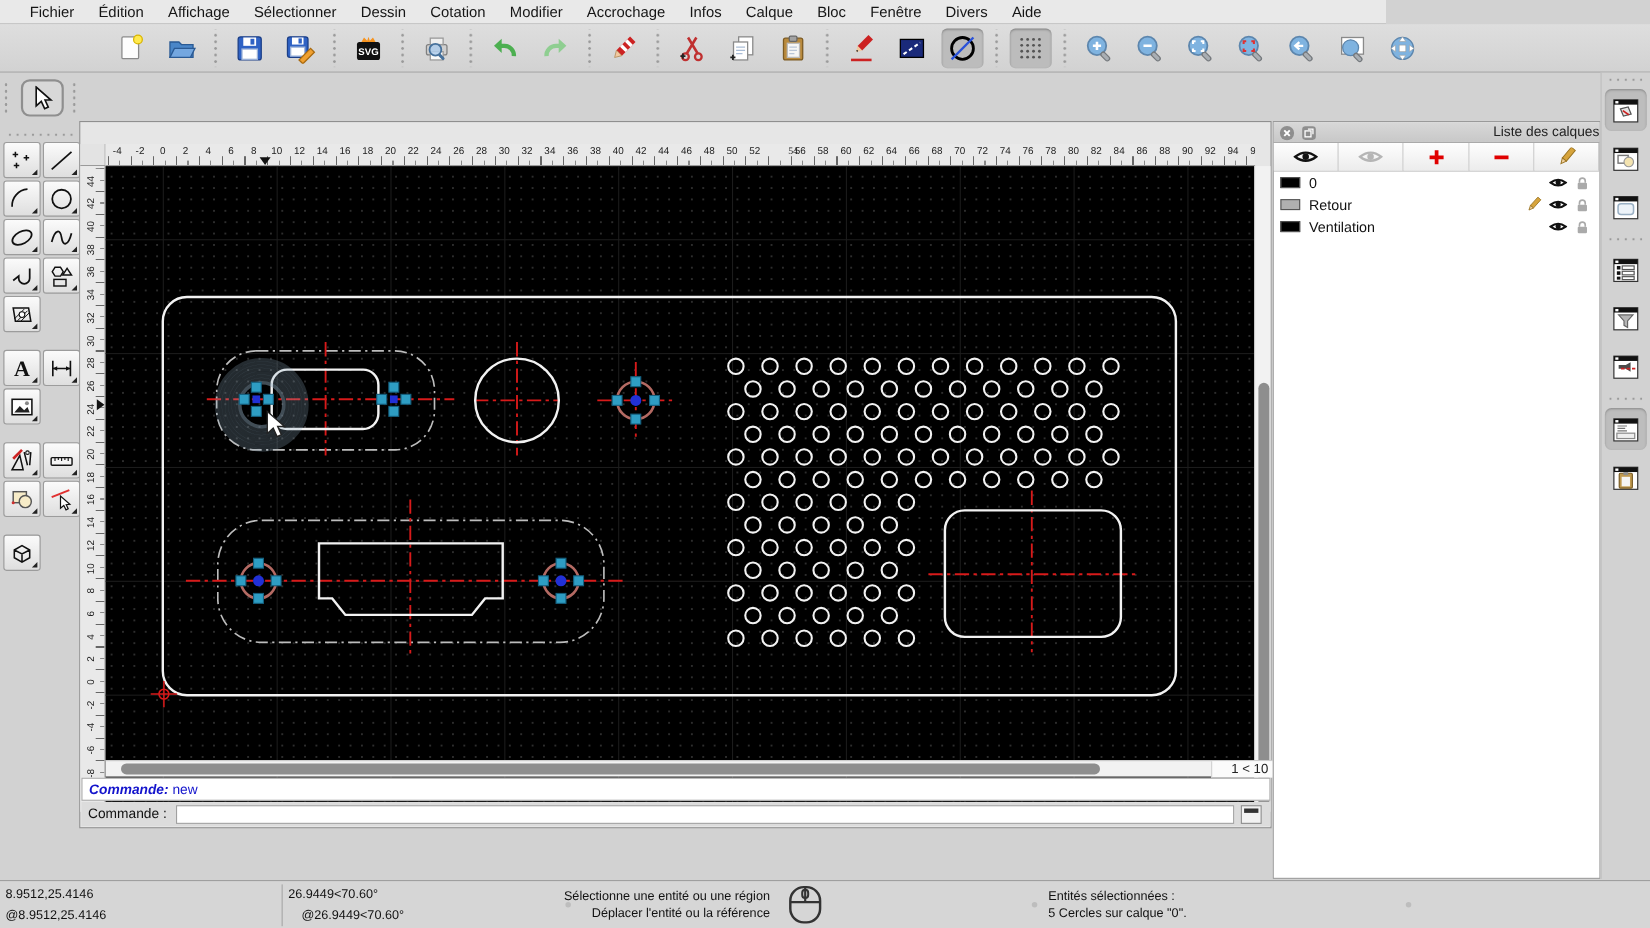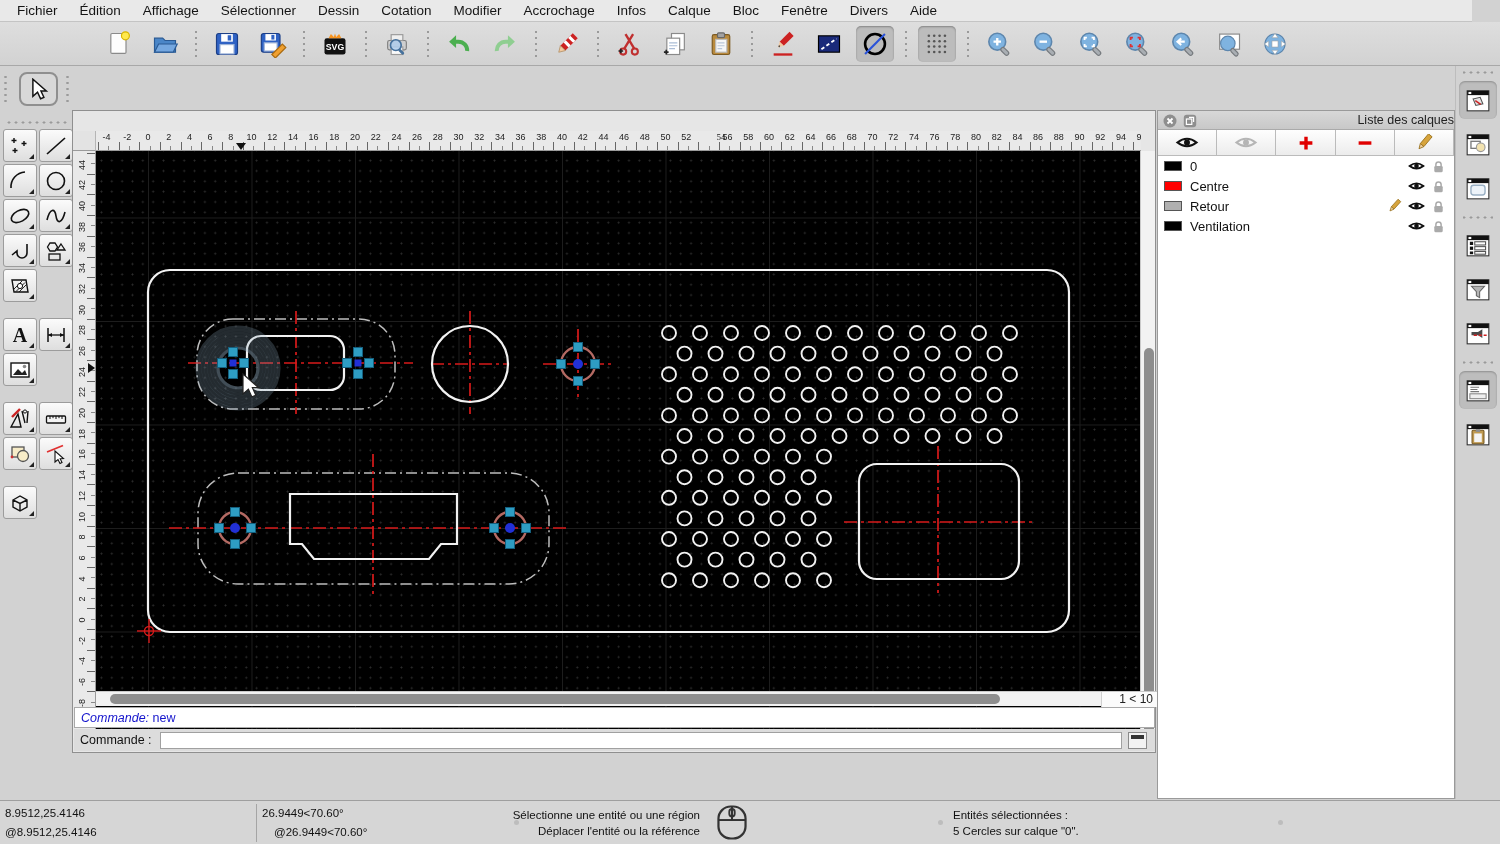--- a/index.html
+++ b/index.html
@@ -1,21 +1,21 @@
 <!DOCTYPE html>
 <html><head>
 <meta charset="utf-8">
 <style>
   * { margin:0; padding:0; box-sizing:border-box; }
   html,body { width:1500px; height:844px; overflow:hidden; }
   body { font-family:"Liberation Sans", sans-serif; background:#d2d2d2; position:relative; color:#111; }
 
   
-  #menubar { position:absolute; left:0; top:0; width:1472px; height:22px; background:#e9e9e9;
-             border-bottom:1px solid #c4c4c4; display:flex; align-items:center; padding-left:6px; }
+  #menubar { position:absolute; left:0; top:0; width:1260px; height:22px; background:#e9e9e9;
+             border-bottom:1px solid #c4c4c4; display:flex; align-items:center; padding-left:16px; }
   #menubar .mi { font-size:13.5px; color:#151515; padding:0 11px; white-space:nowrap; }
 
   
   #toolbar { position:absolute; left:0; top:22px; width:1500px; height:44px;
              background:linear-gradient(#dedede,#d2d2d2); border-bottom:1px solid #a8a8a8;
              display:flex; align-items:center; padding-left:96px; }
   .tbgroup { display:flex; align-items:center; }
   .tbsep { width:8px; height:34px; margin:0 4px; background-image:radial-gradient(circle,#9a9a9a 1px,transparent 1.4px);
            background-size:8px 6px; background-position:center; background-repeat:repeat-y; }
   .tbbtn { width:38px; height:36px; display:flex; align-items:center; justify-content:center; border-radius:5px; margin:0 4px; }
@@ -78,21 +78,21 @@
   
   #vscroll { position:absolute; right:0; top:40px; width:15px; height:587px; background:#f2f2f2; border-left:1px solid #c9c9c9; }
   #vthumb { position:absolute; left:2.5px; top:197px; width:10px; height:388px; background:#8e8e8e; border-radius:5px; }
   #hscrollrow { position:absolute; left:23px; bottom:46px; width:1061px; height:15px; background:#f2f2f2; border-top:1px solid #c9c9c9; }
   #hthumb { position:absolute; left:14px; top:2px; width:890px; height:10px; background:#8e8e8e; border-radius:5px; }
   #zoomind { position:absolute; right:0; top:0; width:56px; height:15px; background:#fbfbfb; font-size:12px;
              color:#222; text-align:right; padding-right:4px; line-height:14px; border-left:1px solid #d0d0d0;padding-left:13px;}
   
   #cmdhist { position:absolute; left:1px; bottom:24px; width:1081px; height:21px; background:#fff; border:1px solid #a9a9a9;
              font-size:12.5px; color:#1414cc; padding:3px 0 0 6px; }
-  #cmdhist .pfx { font-style:italic; }
+  #cmdhist .pfx { font-style:italic;font-weight:bold; }
   #cmdrow { position:absolute; left:1px; bottom:1px; width:1081px; height:22px; background:#dcdcdc; display:flex; align-items:center; }
   #cmdrow label { font-size:12.5px; color:#111; margin-left:6px; white-space:nowrap; }
   #cmdinput { flex:1; height:17px; margin:0 6px 0 8px; border:1px solid #a0a0a0; background:#fff; font-size:12px; padding:0 3px; }
   #kbbtn { width:19px; height:17px; margin-right:8px; background:#f2f2f2; border:1px solid #8a8a8a; position:relative; }
   #kbbtn::after { content:""; position:absolute; left:2px; top:2px; right:2px; height:4px; background:#333; }
 
   
   #layerpanel { position:absolute; left:1157px; top:110px; width:298px; height:689px; background:#fff; border:1px solid #9a9a9a; }
   #lp-head { height:19px; background:linear-gradient(#d8d8d8,#c8c8c8); border-bottom:1px solid #aaa; position:relative;
              text-align:right; font-size:12.5px; color:#222; line-height:19px; }
@@ -864,33 +864,20 @@
   <svg viewBox="0 0 16 11" width="17" height="12">
           <path d="M1.5 5.5 Q8 0.5 14.5 5.5 Q8 10.5 1.5 5.5 Z" fill="none" stroke="#111" stroke-width="1.7"></path>
           <circle cx="8" cy="5.5" r="2.2" fill="#111"></circle>
         </svg>
   <svg viewBox="0 0 16 13" width="15" height="13" style="margin-right:8px">
           <rect x="3.5" y="6" width="9" height="6.5" rx="1.2" fill="#aaa"></rect>
           <path d="M5.2 6 V4.4 a2.8 2.8 0 0 1 5.6 0 V6" fill="none" stroke="#aaa" stroke-width="1.6"></path>
         </svg>
       </div>
       <div class="lprow">
-        <span class="sw" style="background:#ff0000"></span>
-  <span class="nm">Centre</span>
-
-  <svg viewBox="0 0 16 11" width="17" height="12">
-          <path d="M1.5 5.5 Q8 0.5 14.5 5.5 Q8 10.5 1.5 5.5 Z" fill="none" stroke="#111" stroke-width="1.7"></path>
-          <circle cx="8" cy="5.5" r="2.2" fill="#111"></circle>
-        </svg>
-  <svg viewBox="0 0 16 13" width="15" height="13" style="margin-right:8px">
-          <rect x="3.5" y="6" width="9" height="6.5" rx="1.2" fill="#aaa"></rect>
-          <path d="M5.2 6 V4.4 a2.8 2.8 0 0 1 5.6 0 V6" fill="none" stroke="#aaa" stroke-width="1.6"></path>
-        </svg>
-      </div>
-      <div class="lprow">
         <span class="sw" style="background:#b0b0b0"></span>
   <span class="nm">Retour</span>
   <svg viewBox="0 0 16 13" width="17" height="14">
           <g transform="rotate(42 8 7)">
             <rect x="6.6" y="-1" width="3.4" height="9.5" fill="#d7a43c" stroke="#9a7320" stroke-width=".7"></rect>
             <path d="M6.6 8.5 h3.4 l-1.7 3.8 z" fill="#f0d0a0" stroke="#9a7320" stroke-width=".7"></path>
           </g>
         </svg>
   <svg viewBox="0 0 16 11" width="17" height="12">
           <path d="M1.5 5.5 Q8 0.5 14.5 5.5 Q8 10.5 1.5 5.5 Z" fill="none" stroke="#111" stroke-width="1.7"></path>

